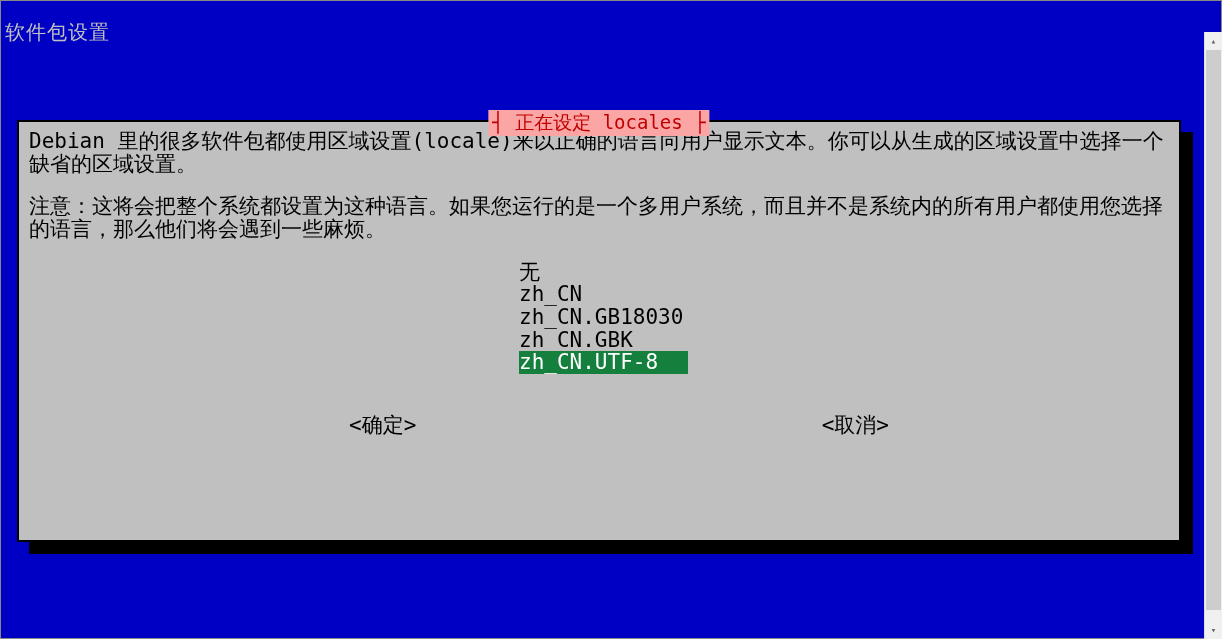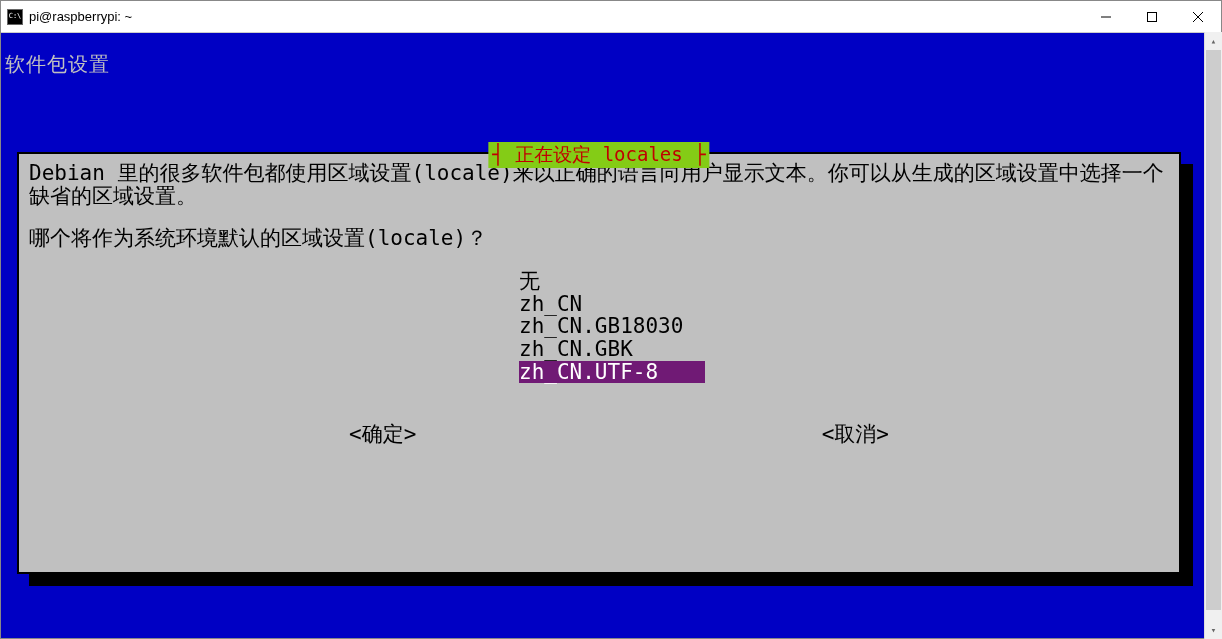--- a/index.html
+++ b/index.html
@@ -104,21 +104,21 @@
       width: 1164px;
       height: 422px;
       background: #c0c0c0;
       border: 2px solid #000;
     }
     .dialog-title {
       position: absolute;
       top: -12px;
       left: 50%;
       transform: translateX(-50%);
-      background: #84cc16;
+      background: #fca5a5;
       color: #c00000;
       padding: 0 4px;
       white-space: nowrap;
       font-size: 19px;
     }
     .dialog-content {
       padding: 8px 10px;
       color: #000;
       font-size: 21px;
       line-height: 1.08;
@@ -128,24 +128,24 @@
     }
     .locale-list {
       margin-left: 490px;
       margin-top: 18px;
     }
     .locale-item {
       white-space: pre;
       color: #000;
     }
     .locale-item.selected {
-      background: #701a75;
+      background: #15803d;
       color: #fff;
       display: inline-block;
-      padding-right: 47px;
+      padding-right: 30px;
     }
     .dialog-buttons {
       display: flex;
       margin-top: 40px;
       padding: 0 280px 0 320px;
       justify-content: space-between;
       gap: 41px;
     }
     .dialog-button {
       color: #000;
@@ -179,53 +179,31 @@
       font-size: 9px;
       color: #666;
     }
     .scrollbar-arrow.up { top: 0; }
     .scrollbar-arrow.down { bottom: 0; }
   </style>
 </head>
 <body>
 
 <div class="window">
-  <div class="titlebar">
-    <span class="titlebar-icon"></span>
-    <span class="titlebar-text">pi@raspberrypi: ~</span>
-    <div class="titlebar-controls">
-      <div class="titlebar-btn">
-        <svg viewBox="0 0 10 10">
-            <line x1="0" y1="5" x2="10" y2="5"></line>
-          </svg>
-      </div>
-      <div class="titlebar-btn">
-        <svg viewBox="0 0 10 10">
-            <rect x="0.5" y="0.5" width="9" height="9"></rect>
-          </svg>
-      </div>
-      <div class="titlebar-btn">
-        <svg viewBox="0 0 10 10">
-            <line x1="0" y1="0" x2="10" y2="10"></line>
-            <line x1="10" y1="0" x2="0" y2="10"></line>
-          </svg>
-      </div>
-    </div>
-  </div>
 
   <div class="terminal-body">
     <div class="app-title">软件包设置</div>
 
     <div class="dialog-shadow"></div>
 
     <div class="dialog">
       <div class="dialog-title">┤ 正在设定 locales ├</div>
       <div class="dialog-content">
         <p>Debian 里的很多软件包都使用区域设置(locale)来以正确的语言向用户显示文本。你可以从生成的区域设置中选择一个缺省的区域设置。</p>
-        <p>哪个将作为系统环境默认的区域设置(locale)？</p>
+        <p>注意：这将会把整个系统都设置为这种语言。如果您运行的是一个多用户系统，而且并不是系统内的所有用户都使用您选择的语言，那么他们将会遇到一些麻烦。</p>
 
         <div class="locale-list">
           <div class="locale-item">无</div>
           <div class="locale-item">zh_CN</div>
           <div class="locale-item">zh_CN.GB18030</div>
           <div class="locale-item">zh_CN.GBK</div>
           <div><span class="locale-item selected">zh_CN.UTF-8</span></div>
         </div>
 
         <div class="dialog-buttons">

